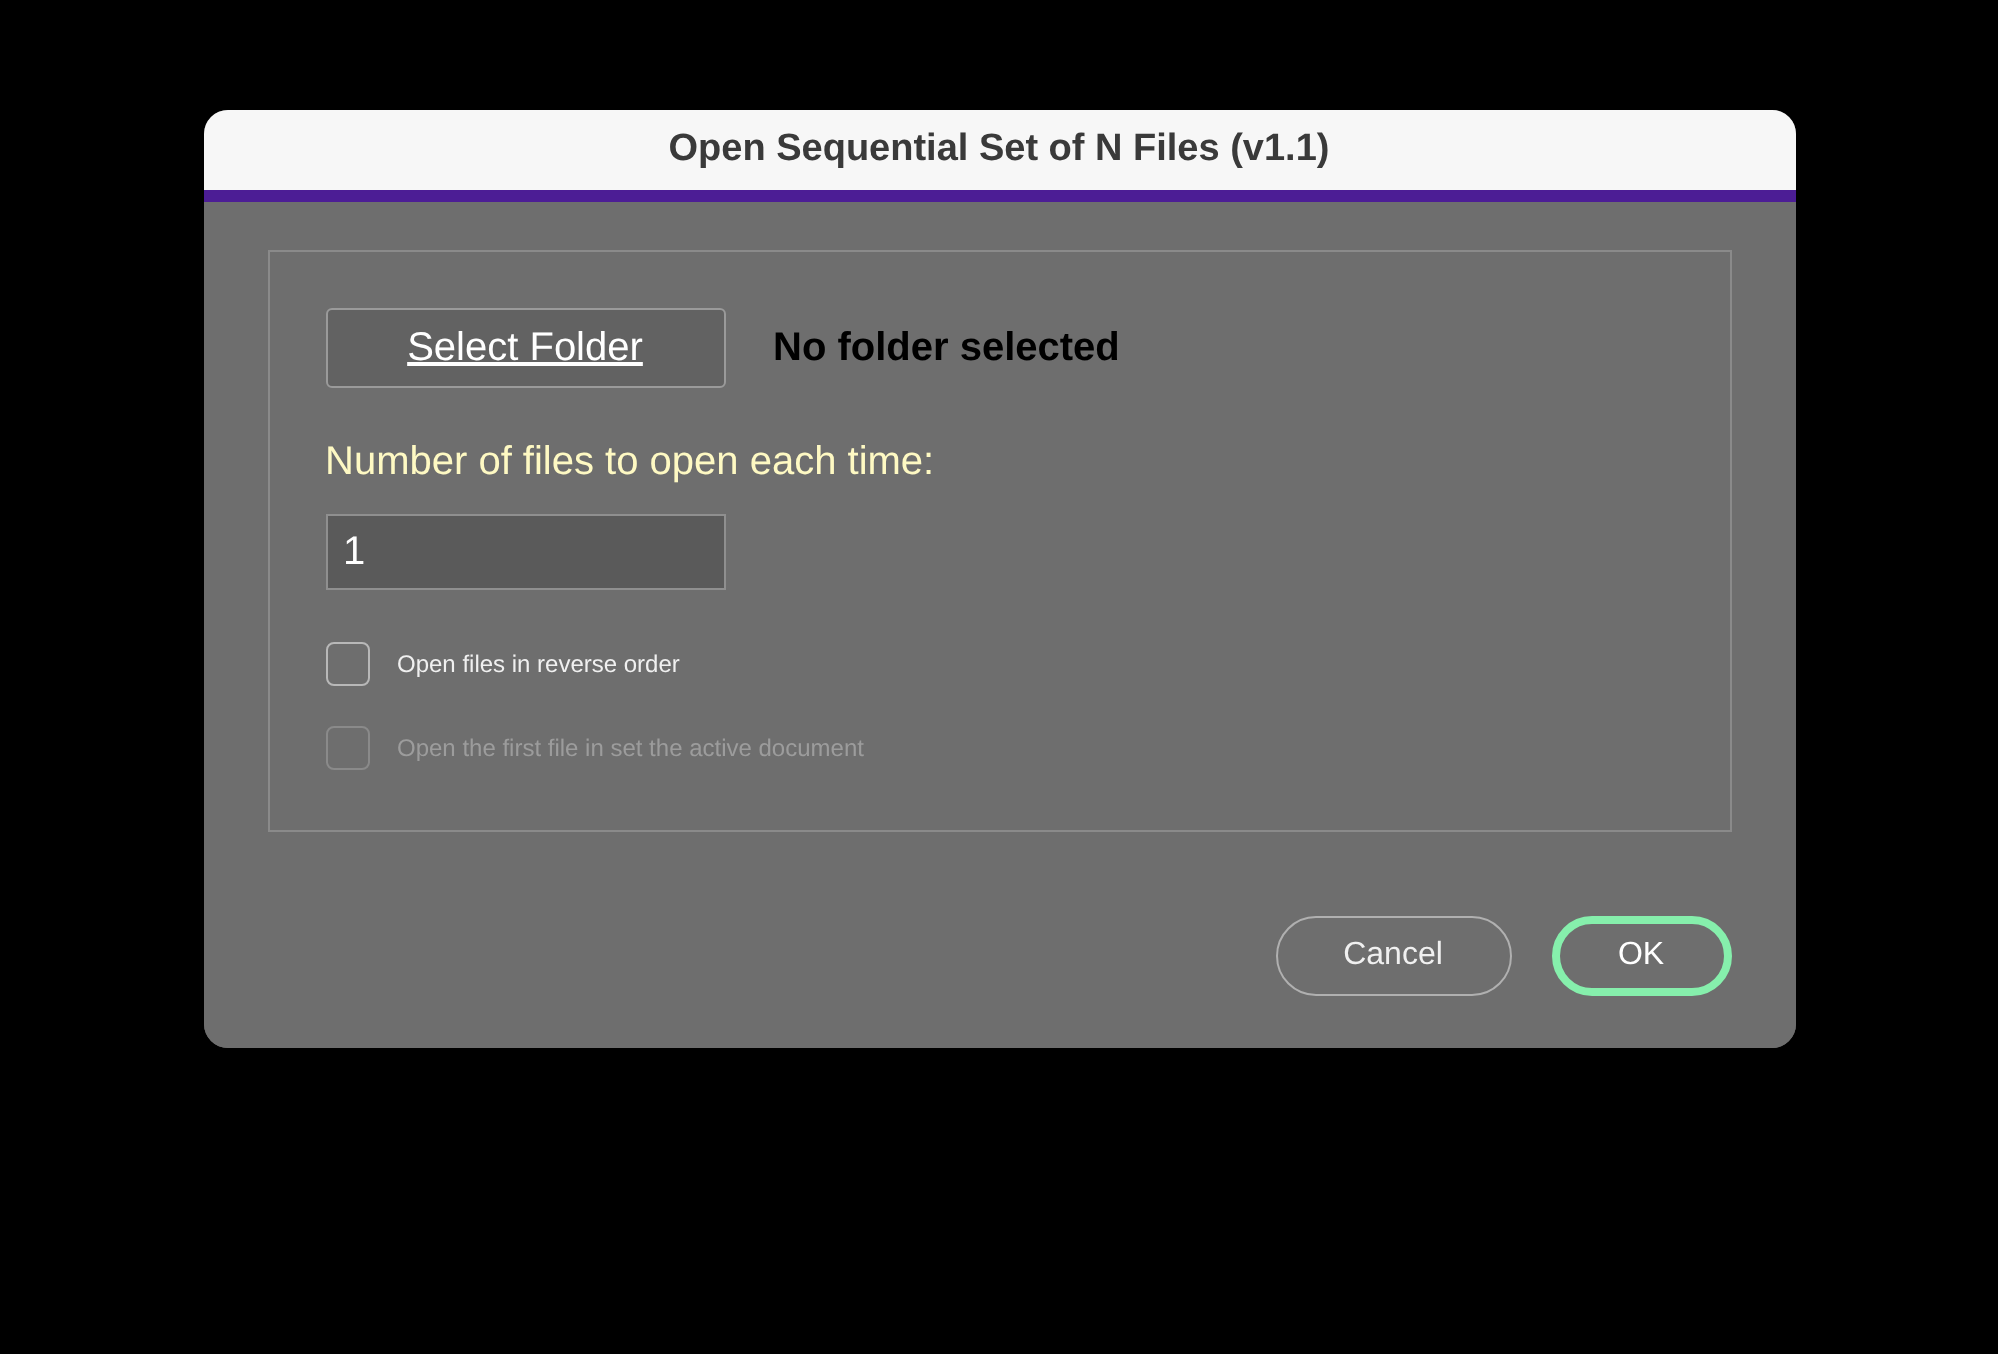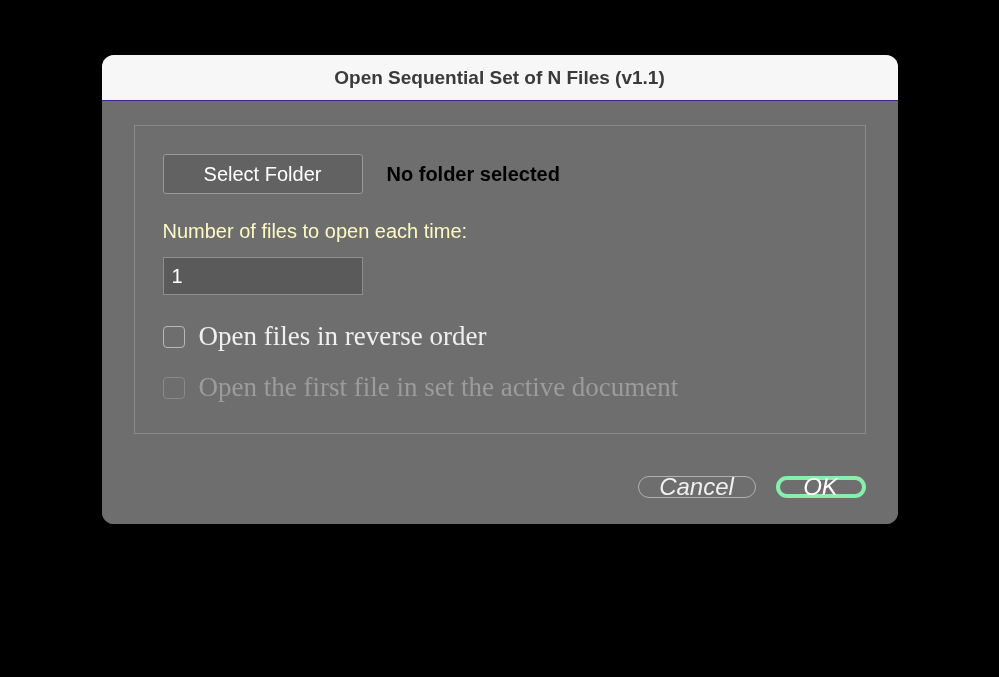--- a/index.html
+++ b/index.html
@@ -24,21 +24,21 @@
       border-radius: 12px;
       box-shadow: 0 20px 60px rgba(0,0,0,0.6);
       overflow: hidden;
     }
     .titlebar {
       background: #f7f7f7;
       height: 46px;
       display: flex;
       align-items: center;
       justify-content: center;
-      border-bottom: 1px solid #4c1d95;
+      border-bottom: 6px solid #4c1d95;
     }
     .titlebar-text {
       font-size: 19px;
       font-weight: 700;
       color: #3a3a3a;
     }
     .body {
       padding: 24px 32px 20px 32px;
       background: #6e6e6e;
     }
@@ -59,20 +59,21 @@
       background: #626262;
       border: 1px solid #9a9a9a;
       color: #ffffff;
       font-size: 20px;
       font-weight: 400;
       border-radius: 3px;
       cursor: pointer;
       display: inline-flex;
       align-items: center;
       justify-content: center;
+      text-decoration: underline;
     }
     .folder-status {
       color: #000000;
       font-size: 20px;
       font-weight: 700;
     }
     .label-text {
       color: #fef9c3;
       font-size: 20px;
       margin-bottom: 14px;
@@ -106,45 +107,43 @@
       background: transparent;
       flex-shrink: 0;
       cursor: pointer;
     }
     .checkbox.disabled {
       border-color: #8a8a8a;
       cursor: default;
     }
     .checkbox-label {
       color: #f0f0f0;
-      font-size: 27px;
+      font-size: 12px;
       cursor: pointer;
-      font-family: Liberation Serif, serif;
     }
     .checkbox-label.disabled {
       color: #9c9c9c;
       cursor: default;
     }
     .footer {
       display: flex;
       justify-content: flex-end;
       gap: 20px;
       padding: 22px 32px 26px 32px;
       background: #6e6e6e;
     }
     .pill-btn {
       border-radius: 999px;
-      font-size: 24px;
-      height: 22px;
+      font-size: 16px;
+      height: 40px;
       background: transparent;
       cursor: pointer;
       display: inline-flex;
       align-items: center;
       justify-content: center;
-      font-style: italic;
     }
     .cancel-btn {
       width: 118px;
       border: 1.5px solid #b0b0b0;
       color: #f0f0f0;
     }
     .ok-btn {
       width: 90px;
       border: 4px solid #86efac;
       color: #ffffff;

